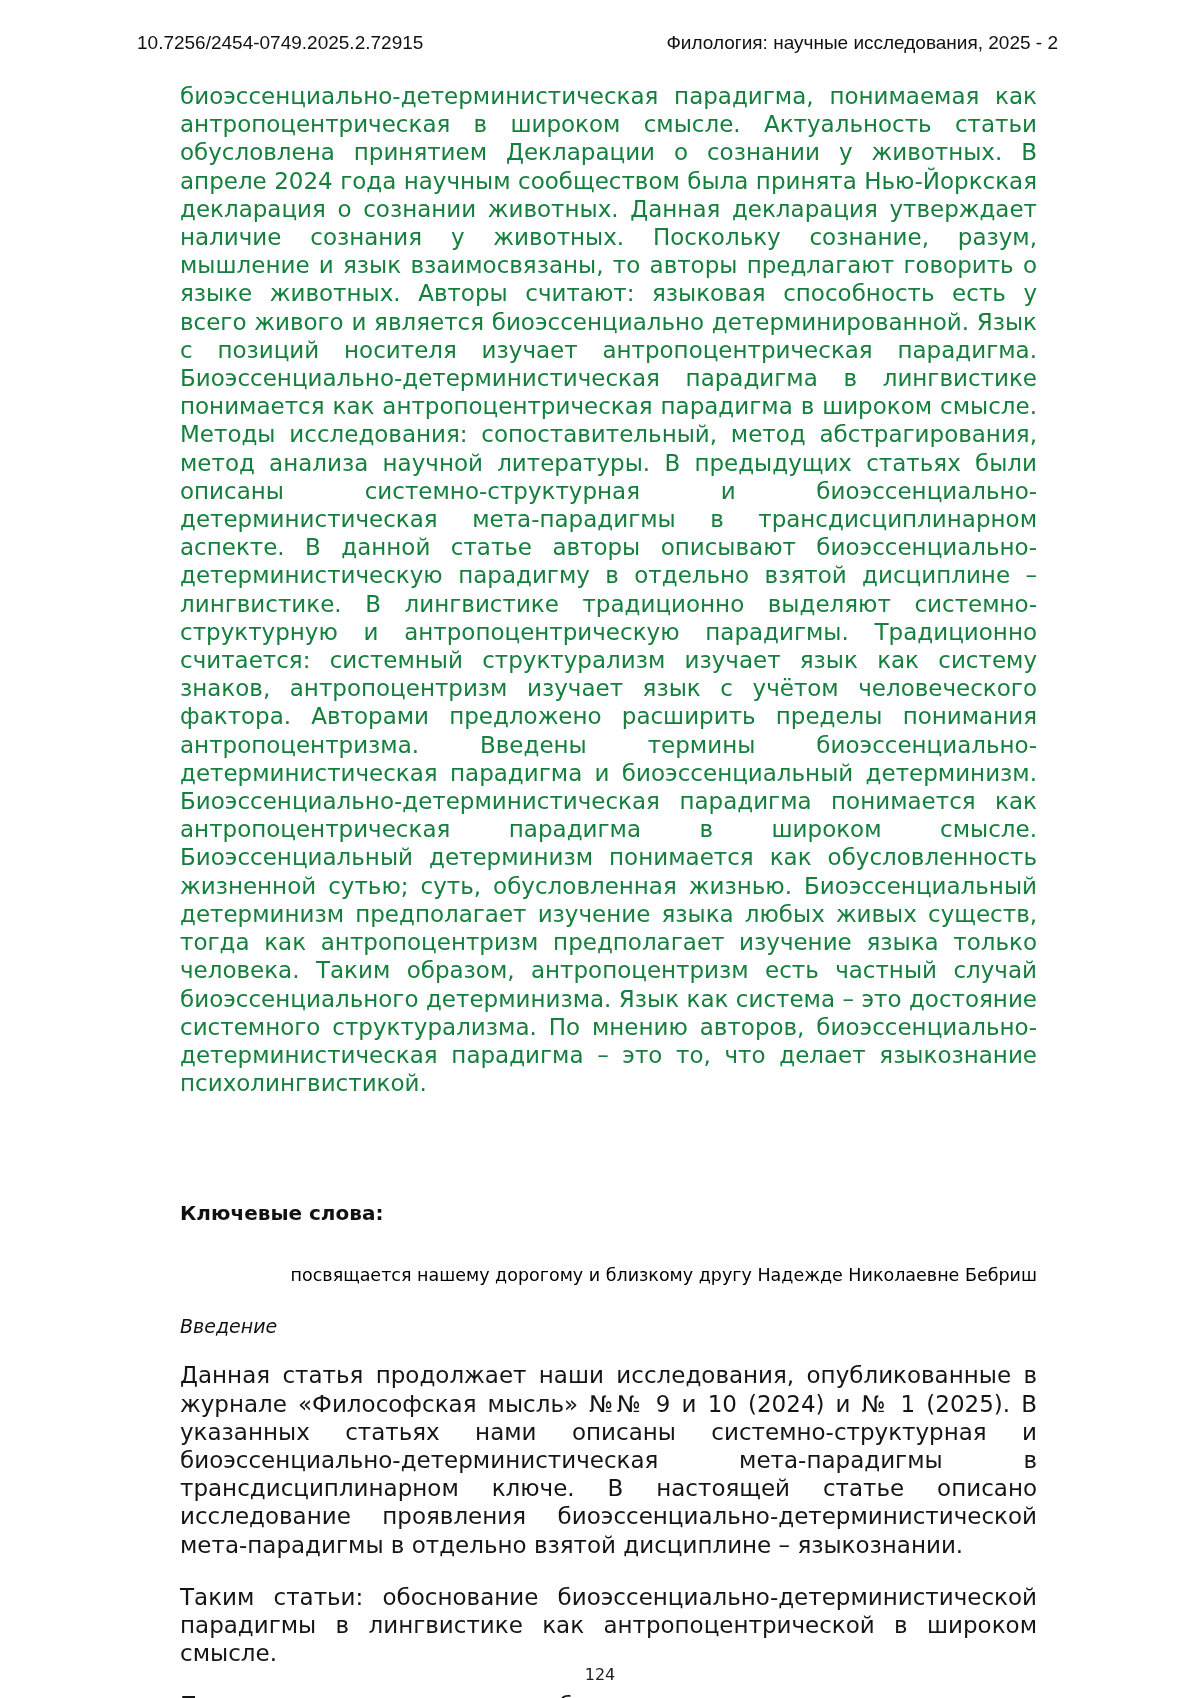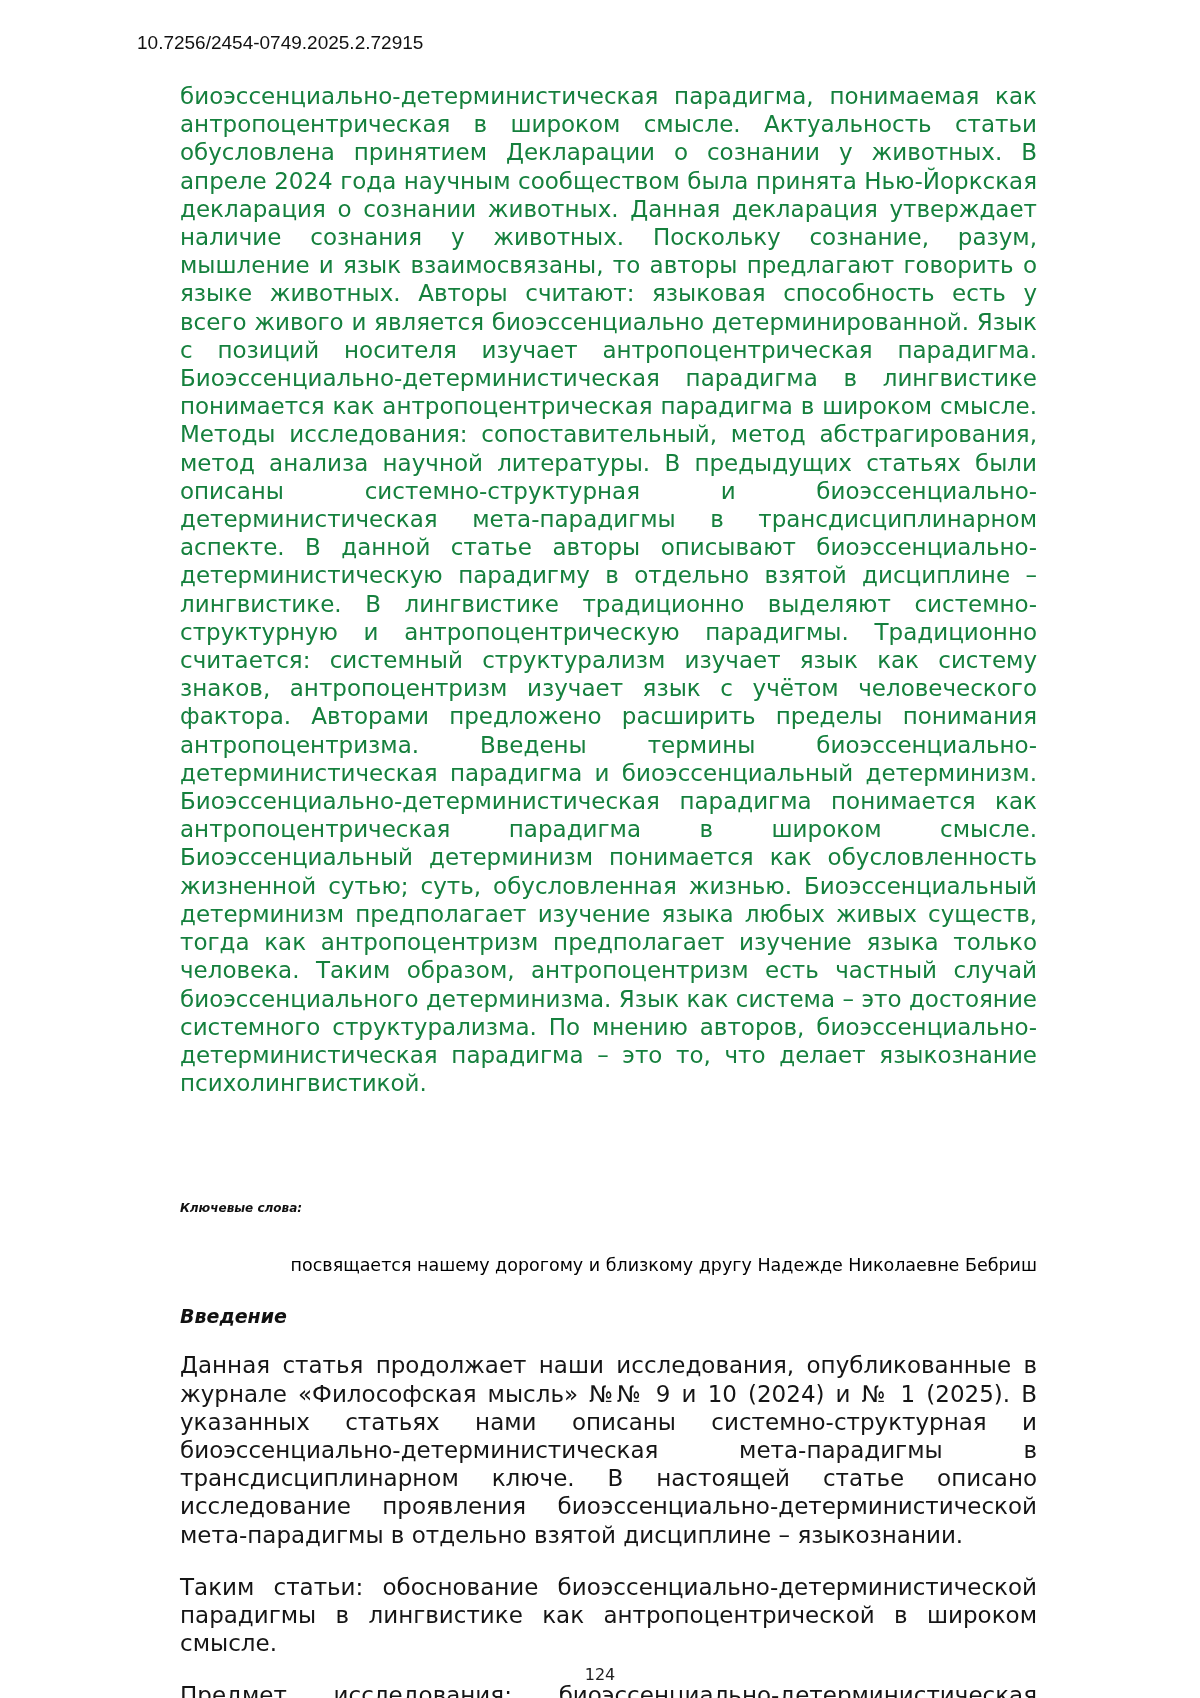--- a/index.html
+++ b/index.html
@@ -31,24 +31,23 @@
   .abstract {
     margin-top: 28px;
     font-size: 23px;
     line-height: 28.2px;
     text-align: justify;
     text-justify: inter-word;
     color: #15803d;
   }
   .keywords-heading {
     margin-top: 104px;
-    font-size: 12px;
+    font-size: 20px;
     font-weight: bold;
     color: #111111;
-    font-style: italic;
   }
   .keywords-text {
     margin-top: 38px;
     font-size: 17.5px;
     line-height: 31px;
     text-align: justify;
     text-justify: inter-word;
     color: #151515;
   }
   .keyword-spaced {
@@ -57,21 +56,21 @@
   .dedication {
     margin-top: 36px;
     font-size: 17.5px;
     line-height: 28px;
     text-align: right;
     color: #000000;
   }
   .intro-heading {
     margin-top: 26px;
     font-size: 19px;
-    font-weight: bold;
+    font-weight: normal;
     font-style: italic;
     color: #111111;
   }
   .intro-paragraph {
     margin-top: 24px;
     font-size: 23px;
     line-height: 28.2px;
     text-align: justify;
     text-justify: inter-word;
     color: #151515;
@@ -87,20 +86,21 @@
   }
   p { margin: 0; }
 </style>
 </head>
 <body>
 
 <div class="page">
 
   <div class="page-header">
     <span>10.7256/2454-0749.2025.2.72915</span>
+    <span>Филология: научные исследования, 2025 - 2</span>
   </div>
 
   <div class="content">
 
     <p class="abstract">биоэссенциально-детерминистическая парадигма, понимаемая как антропоцентрическая в широком смысле. Актуальность статьи обусловлена принятием Декларации о сознании у животных. В апреле 2024 года научным сообществом была принята Нью-Йоркская декларация о сознании животных. Данная декларация утверждает наличие сознания у животных. Поскольку сознание, разум, мышление и язык взаимосвязаны, то авторы предлагают говорить о языке животных. Авторы считают: языковая способность есть у всего живого и является биоэссенциально детерминированной. Язык с позиций носителя изучает антропоцентрическая парадигма. Биоэссенциально-детерминистическая парадигма в лингвистике понимается как антропоцентрическая парадигма в широком смысле. Методы исследования: сопоставительный, метод абстрагирования, метод анализа научной литературы. В предыдущих статьях были описаны системно-структурная и биоэссенциально-детерминистическая мета-парадигмы в трансдисциплинарном аспекте. В данной статье авторы описывают биоэссенциально-детерминистическую парадигму в отдельно взятой дисциплине – лингвистике. В лингвистике традиционно выделяют системно-структурную и антропоцентрическую парадигмы. Традиционно считается: системный структурализм изучает язык как систему знаков, антропоцентризм изучает язык с учётом человеческого фактора. Авторами предложено расширить пределы понимания антропоцентризма. Введены термины биоэссенциально-детерминистическая парадигма и биоэссенциальный детерминизм. Биоэссенциально-детерминистическая парадигма понимается как антропоцентрическая парадигма в широком смысле. Биоэссенциальный детерминизм понимается как обусловленность жизненной сутью; суть, обусловленная жизнью. Биоэссенциальный детерминизм предполагает изучение языка любых живых существ, тогда как антропоцентризм предполагает изучение языка только человека. Таким образом, антропоцентризм есть частный случай биоэссенциального детерминизма. Язык как система – это достояние системного структурализма. По мнению авторов, биоэссенциально-детерминистическая парадигма – это то, что делает языкознание психолингвистикой.</p>
 
     <p class="keywords-heading">Ключевые слова:</p>
 
 
     <p class="dedication">посвящается нашему дорогому и близкому другу Надежде Николаевне Бебриш</p>

